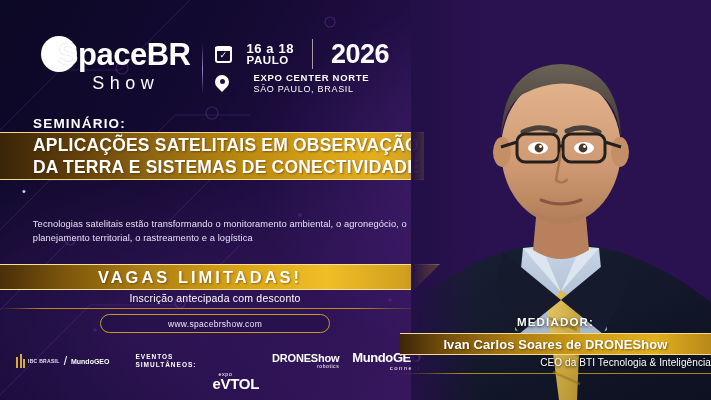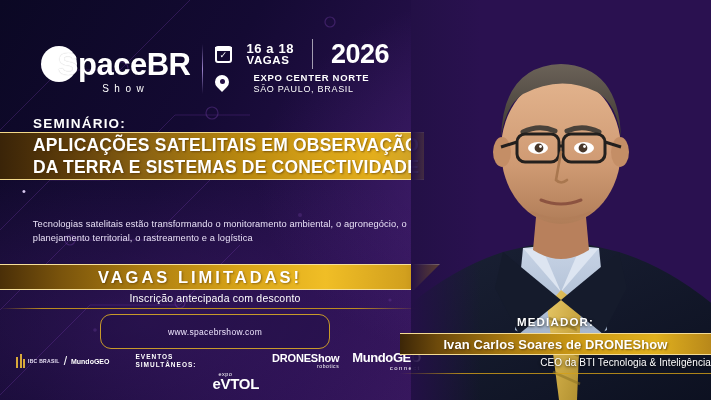--- a/index.html
+++ b/index.html
@@ -18,21 +18,21 @@
 
   
   .header { position:absolute; left:0; top:22px; width:430px; height:72px;
             display:flex; align-items:flex-end; justify-content:center; gap:12px; }
   .logo-block { display:flex; flex-direction:column; align-items:flex-start; }
   .logo-row { display:flex; align-items:center; position:relative; }
   .logo-dot { width:36px; height:36px; border-radius:50%; background:#fff; display:block; }
   .logo-word { font-size:31px; font-weight:700; color:#fff; letter-spacing:-0.5px;
                margin-left:-19px; line-height:1; position:relative; z-index:2;
                text-shadow:0 0 1px rgba(0,0,0,.3); }
-  .logo-sub { font-size:10px; color:#fff; letter-spacing:5.5px; font-weight:400;
+  .logo-sub { font-size:18px; color:#fff; letter-spacing:5.5px; font-weight:400;
               align-self:center; margin-top:1px; margin-left:20px; }
 
   .divider-v { width:1px; height:50px; background:linear-gradient(to bottom, rgba(200,170,255,0) 0%, rgba(200,170,255,.75) 50%, rgba(200,170,255,0) 100%); }
 
   .date-block { display:flex; flex-direction:column; gap:4px; }
   .date-top { display:flex; align-items:center; gap:14px; }
   .cal-icon { width:17px; height:17px; border:2px solid #fff; border-radius:3px; position:relative; flex:none; }
   .cal-icon:before { content:""; position:absolute; left:-2px; right:-2px; top:-1px; height:4px; background:#fff; }
   .cal-icon:after { content:"✓"; position:absolute; left:2px; top:3px; font-size:9px; color:#fff; line-height:1; }
   .d-days { display:flex; flex-direction:column; line-height:1.02; }
@@ -74,21 +74,21 @@
                clip-path:polygon(0 0, 100% 0, calc(100% - 26px) 100%, 0 100%);
                display:flex; align-items:center; justify-content:center; padding-right:40px; }
   .vagas-bar span { font-size:16.5px; font-weight:800; color:#fff; letter-spacing:3px;
                     text-shadow:1px 1px 2px rgba(70,40,0,.5); }
 
   .vagas-sub { position:absolute; left:0; top:292px; width:430px; text-align:center;
                font-size:10.5px; color:#fff; letter-spacing:.2px; }
   .rule { position:absolute; left:0; top:308px; width:420px; height:1px;
           background:linear-gradient(90deg, rgba(212,160,23,0) 0%, rgba(212,160,23,.85) 10%, rgba(212,160,23,.85) 85%, rgba(212,160,23,0) 100%); }
 
-  .url-pill { position:absolute; left:100px; top:314px; width:230px; height:35px;
+  .url-pill { position:absolute; left:100px; top:314px; width:230px; height:19px;
               border:1.3px solid #c79a2a; border-radius:11px;
               display:flex; align-items:center; justify-content:center;
               background:rgba(30,14,62,.35); }
   .url-pill span { font-size:8.5px; color:#efe6ff; letter-spacing:.3px; }
 
   
   .footer { position:absolute; left:0; bottom:24px; width:430px; height:30px;
             display:flex; align-items:center; }
 
   .spon-ibc { display:flex; align-items:center; gap:3px; margin-left:16px; }
@@ -257,21 +257,21 @@
       <span class="logo-sub">Show</span>
     </div>
 
     <div class="divider-v"></div>
 
     <div class="date-block">
       <div class="date-top">
         <span class="cal-icon"></span>
         <span class="d-days">
           <span class="l1">16 a 18</span>
-          <span class="l2">VAGAS</span>
+          <span class="l2">PAULO</span>
         </span>
         <span class="d-sep"></span>
         <span class="d-year">2026</span>
       </div>
       <div class="date-bot">
         <span class="pin-icon"></span>
         <span class="loc-lines">
           <span class="l1">EXPO CENTER NORTE</span>
           <span class="l2">SÃO PAULO, BRASIL</span>
         </span>

